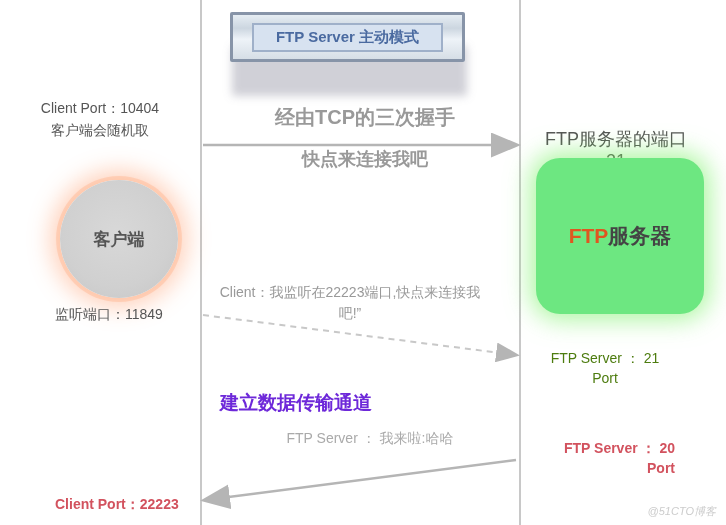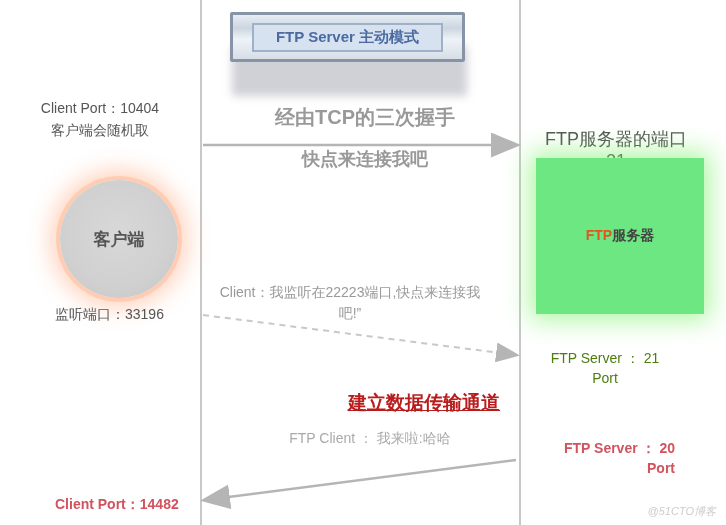--- a/index.html
+++ b/index.html
@@ -78,22 +78,23 @@
   }
 
   
   .server-box {
     position: absolute;
     left: 536px; top: 158px;
     width: 168px; height: 156px;
     background: #6de781;
     display: flex; align-items: center; justify-content: center;
     box-shadow: 0 0 24px 6px rgba(120,240,100,0.6);
-    font-size: 14px;
-    font-weight: bold;
+    font-size: 21px;
+    font-weight: bold;
+    border-radius: 24px;
   }
   .server-box .srv-ftp { color: #e05620; }
   .server-box .srv-label { color: #444; }
 
   
   .handshake-1 {
     position: absolute;
     left: 230px; top: 104px;
     width: 270px;
     text-align: center;
@@ -116,25 +117,24 @@
     width: 280px;
     text-align: center;
     font-size: 14px;
     line-height: 1.5;
     color: #999;
   }
   .data-channel {
     position: absolute;
     left: 220px; top: 390px;
     width: 280px;
-    text-align: right;
+    text-align: left;
     font-size: 19px;
     font-weight: bold;
-    color: #b91c1c;
-    text-decoration: underline;
+    color: #6d28d9;
   }
   .server-msg {
     position: absolute;
     left: 240px; top: 430px;
     width: 260px;
     text-align: center;
     font-size: 14px;
     color: #aaa;
   }
 
@@ -206,41 +206,41 @@
 
   <div class="client-text">
     <div>Client Port：10404</div>
     <div>客户端会随机取</div>
   </div>
 
   <div class="client-circle">
     <span>客户端</span>
   </div>
 
-  <div class="listen-port">监听端口：33196</div>
+  <div class="listen-port">监听端口：11849</div>
 
   <div class="server-port-text">FTP服务器的端口21</div>
 
   <div class="server-box">
     <span>
       <span class="srv-ftp">FTP</span><span class="srv-label">服务器</span>
     </span>
   </div>
 
   <div class="handshake-1">经由TCP的三次握手</div>
   <div class="handshake-2">快点来连接我吧</div>
   <div class="client-msg">Client：我监听在22223端口,快点来连接我吧!”</div>
   <div class="data-channel">建立数据传输通道</div>
-  <div class="server-msg">FTP Client ： 我来啦:哈哈</div>
+  <div class="server-msg">FTP Server ： 我来啦:哈哈</div>
 
   <div class="port21">
     <div>FTP Server ： 21</div>
     <div>Port</div>
   </div>
   <div class="port20">
     <div>FTP Server ： 20</div>
     <div>Port</div>
   </div>
 
-  <div class="client-port-bottom">Client Port：14482</div>
+  <div class="client-port-bottom">Client Port：22223</div>
 
   <div class="watermark">@51CTO博客</div>
 </div>
 
 </body></html>

